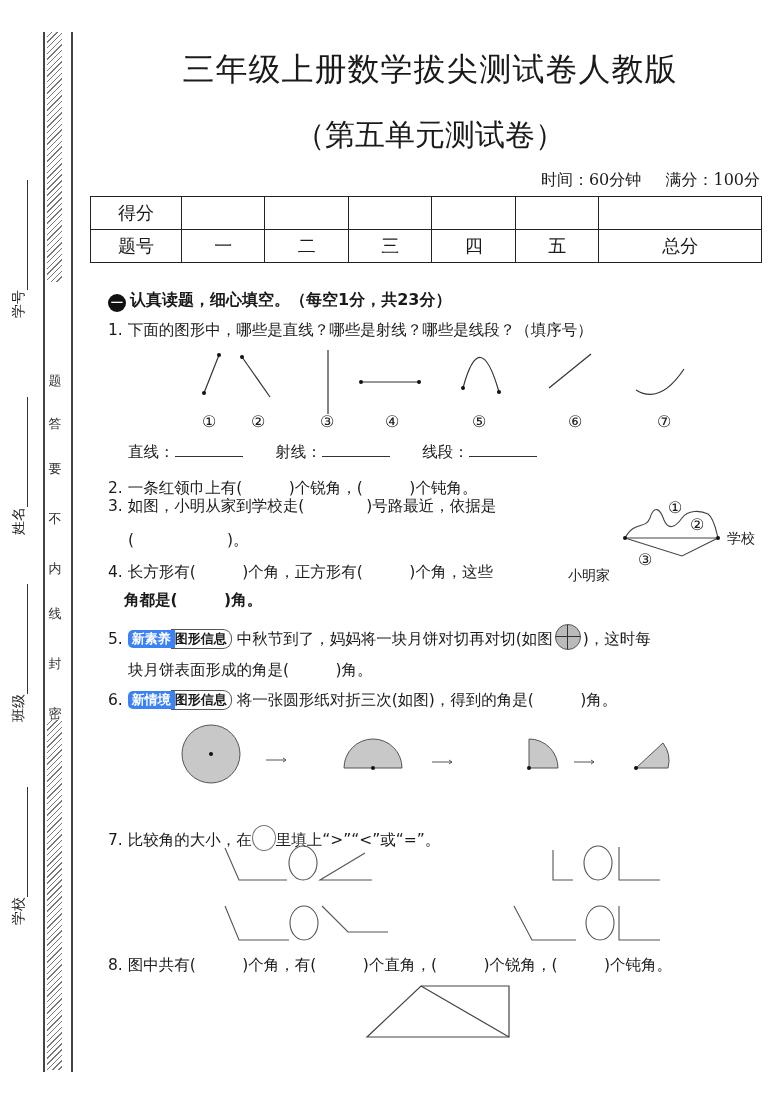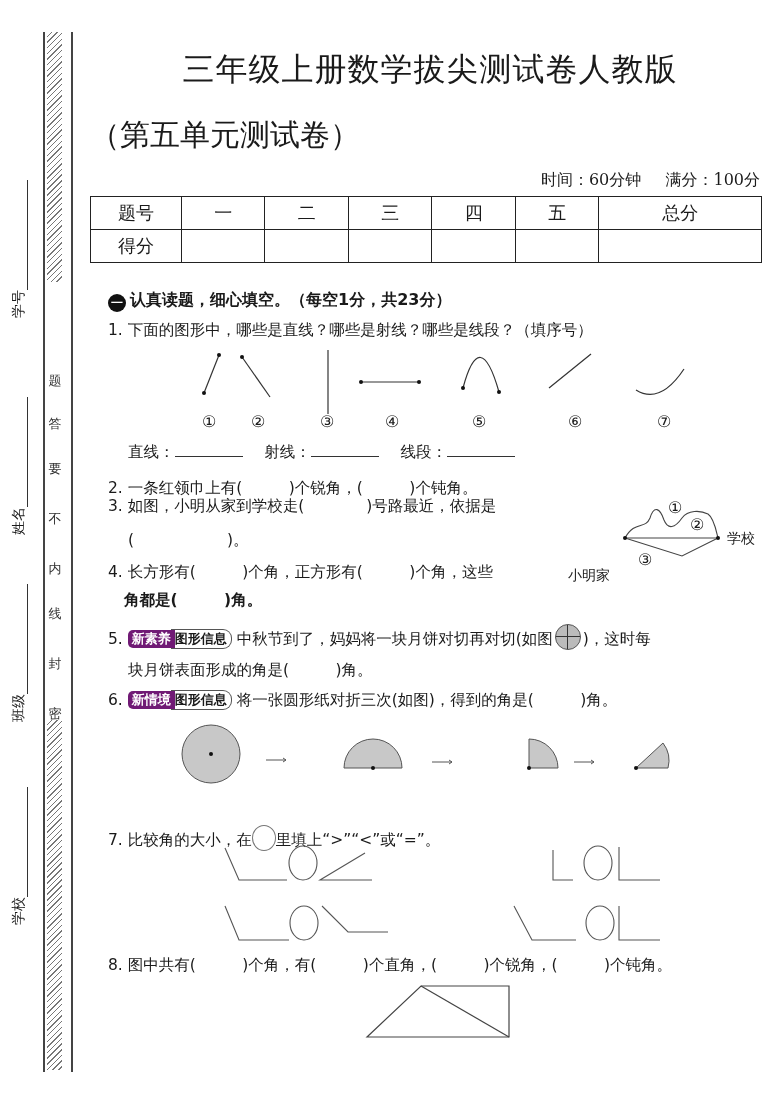--- a/index.html
+++ b/index.html
@@ -9,32 +9,32 @@
   
   .margin-line { position: absolute; top: 32px; width: 2px; height: 1040px; background: #444; }
   .hatch { position: absolute; left: 47px; width: 15px;
            background: repeating-linear-gradient(135deg, transparent 0 3px, #777 3px 4px); }
   .seal-char { position: absolute; left: 47px; width: 16px; font-size: 13px; text-align: center;
                font-family: "DejaVu Sans", sans-serif; color: #333; }
   .side-label { position: absolute; left: 10px; transform: rotate(-90deg); transform-origin: left top;
                 font-size: 14px; white-space: nowrap; font-family: "DejaVu Serif", serif; }
   .side-label .blank { display: inline-block; width: 110px; border-bottom: 1.5px solid #333; height: 14px; vertical-align: bottom; }
   .title { left: 90px; top: 48px; width: 680px; text-align: center; font-size: 32px; letter-spacing: 1px; }
-  .subtitle { left: 90px; top: 115px; width: 680px; text-align: left; font-size: 30px; }
+  .subtitle { left: 90px; top: 115px; width: 680px; text-align: center; font-size: 30px; }
   .meta { right: 20px; top: 170px; font-size: 16px; }
   table.score { position: absolute; left: 90px; top: 196px; width: 672px; border-collapse: collapse; font-size: 18px; }
   table.score td { border: 1.6px solid #222; height: 32px; text-align: center; padding: 0; }
   .q { position: absolute; left: 108px; font-size: 15.5px; font-family: "DejaVu Sans", sans-serif; white-space: nowrap; }
   .section-head { left: 108px; top: 290px; font-size: 16px; font-weight: bold; font-family: "DejaVu Sans", sans-serif; }
   .section-num { display: inline-block; width: 18px; height: 18px; border-radius: 50%; background: #111; color: #fff;
                  font-size: 12px; text-align: center; line-height: 18px; margin-right: 4px; vertical-align: -2px; }
   .num-label { position: absolute; font-size: 16px; }
   .blank-line { display: inline-block; width: 68px; border-bottom: 1px solid #333; height: 14px; }
   .badge { display: inline-block; border-radius: 4px; font-size: 13px; padding: 0 4px; line-height: 18px; vertical-align: 1px; }
-  .badge.dark { background: #701a75; color: #fff; font-weight: bold; border-radius: 5px 0 0 5px; }
+  .badge.dark { background: #3b82f6; color: #fff; font-weight: bold; border-radius: 5px 0 0 5px; }
   .badge.light { border: 1px solid #555; border-left: none; border-radius: 0 9px 9px 0; margin-left: -4px; font-weight: bold; }
   svg { position: absolute; overflow: visible; }
 </style>
 </head>
 <body>
 
 <div class="margin-line" style="left:43px;"></div>
 <div class="margin-line" style="left:71px;"></div>
 <div class="hatch" style="top:32px;height:250px;"></div>
 <div class="hatch" style="top:720px;height:350px;"></div>
@@ -64,36 +64,36 @@
 <div class="abs subtitle">（第五单元测试卷）</div>
 <div class="abs meta">
   <span>时间：60分钟</span>
   <span style="display:inline-block;width:14px;"></span>
   <span>满分：100分</span>
 </div>
 
 <table class="score">
   <tbody>
       <tr>
+    <td>得分</td>
+    <td></td>
+    <td></td>
+    <td></td>
+    <td></td>
+    <td></td>
+    <td></td>
+  </tr>
+  <tr>
     <td style="width:90px">题号</td>
     <td>一</td>
     <td>二</td>
     <td>三</td>
     <td>四</td>
     <td>五</td>
     <td>总分</td>
-  </tr>
-  <tr>
-    <td>得分</td>
-    <td></td>
-    <td></td>
-    <td></td>
-    <td></td>
-    <td></td>
-    <td></td>
   </tr>
 </tbody>
   </table>
 
 <div class="abs section-head">
   <span class="section-num">一</span><span>认真读题，细心填空。（每空1分，共23分）</span>
 </div>
 
 <div class="q" style="top:320px;">1. 下面的图形中，哪些是直线？哪些是射线？哪些是线段？（填序号）</div>
 <svg width="780" height="110" style="left:0;top:345px;">
@@ -116,21 +116,21 @@
       <circle cx="499" cy="47" r="2"></circle>
   </g>
 </svg>
 <div class="num-label" style="left:202px;top:412px;">①</div>
 <div class="num-label" style="left:251px;top:412px;">②</div>
 <div class="num-label" style="left:320px;top:412px;">③</div>
 <div class="num-label" style="left:385px;top:412px;">④</div>
 <div class="num-label" style="left:472px;top:412px;">⑤</div>
 <div class="num-label" style="left:568px;top:412px;">⑥</div>
 <div class="num-label" style="left:657px;top:412px;">⑦</div>
-<div class="q" style="top:442px;left:128px;font-family:Liberation Serif, serif;">
+<div class="q" style="top:442px;left:128px;font-family:Liberation Mono, monospace;">
   <span>直线：</span><span class="blank-line"></span>
   <span style="display:inline-block;width:14px"></span>
   <span>射线：</span><span class="blank-line"></span>
   <span style="display:inline-block;width:14px"></span>
   <span>线段：</span><span class="blank-line"></span>
 </div>
 
 <div class="q" style="top:470px;margin-top:8px;">2. 一条红领巾上有(　　　)个锐角，(　　　)个钝角。</div>
 
 <div class="q" style="top:496px;">3. 如图，小明从家到学校走(　　　　)号路最近，依据是</div>

